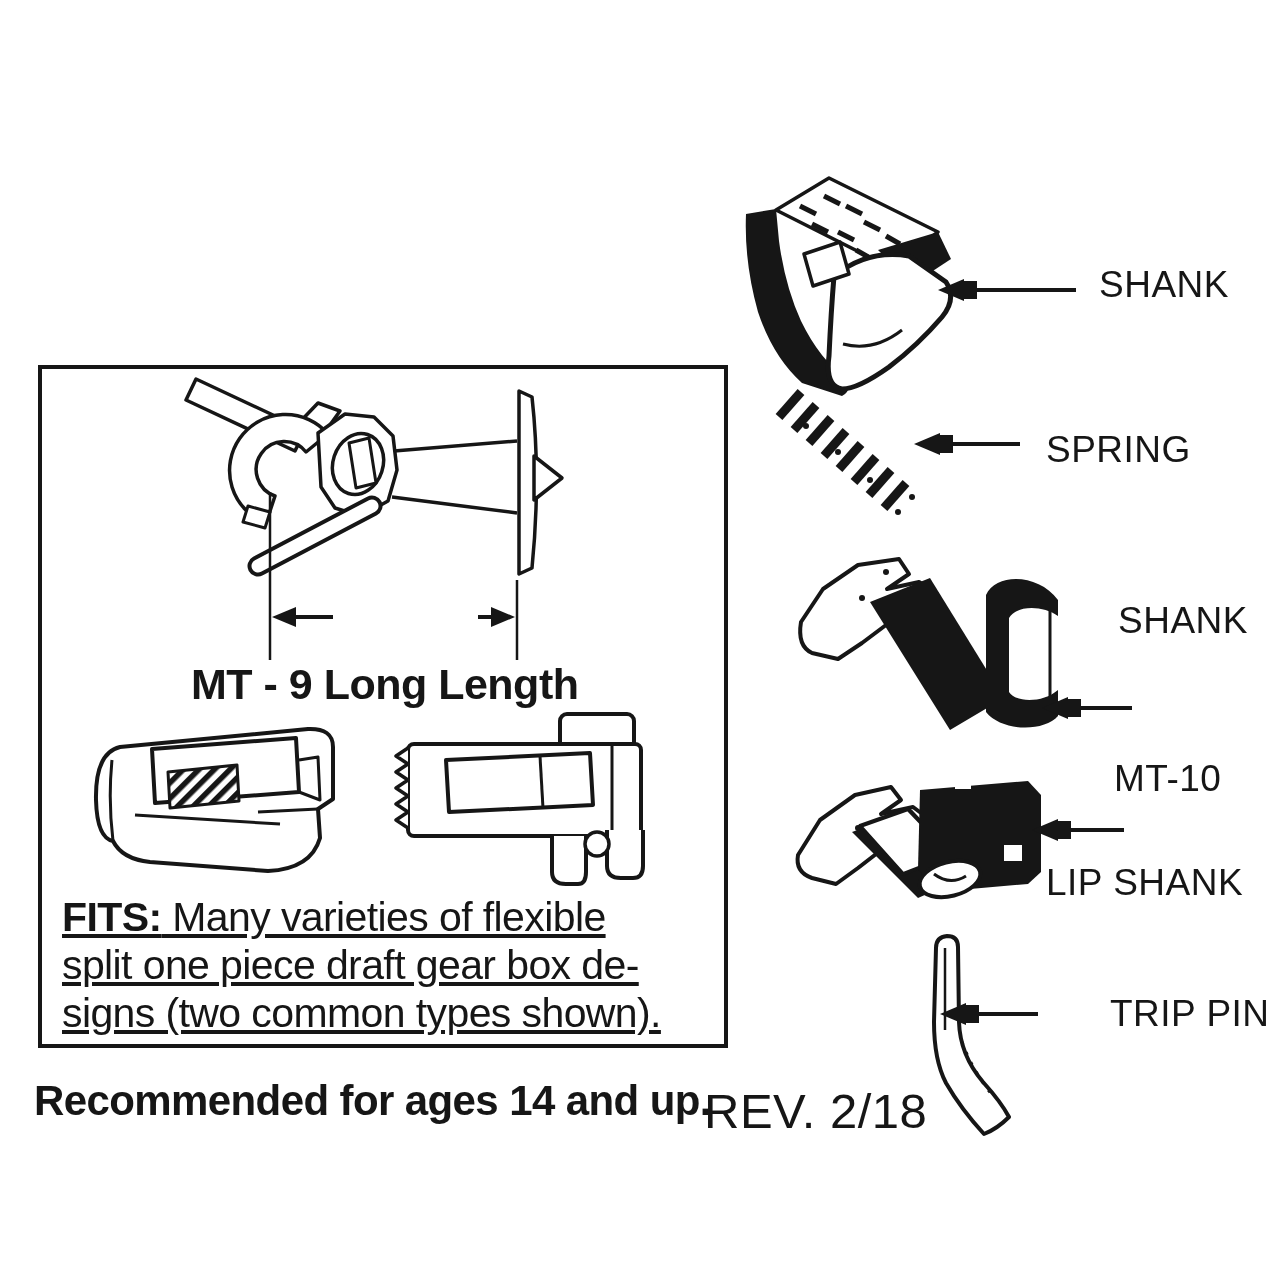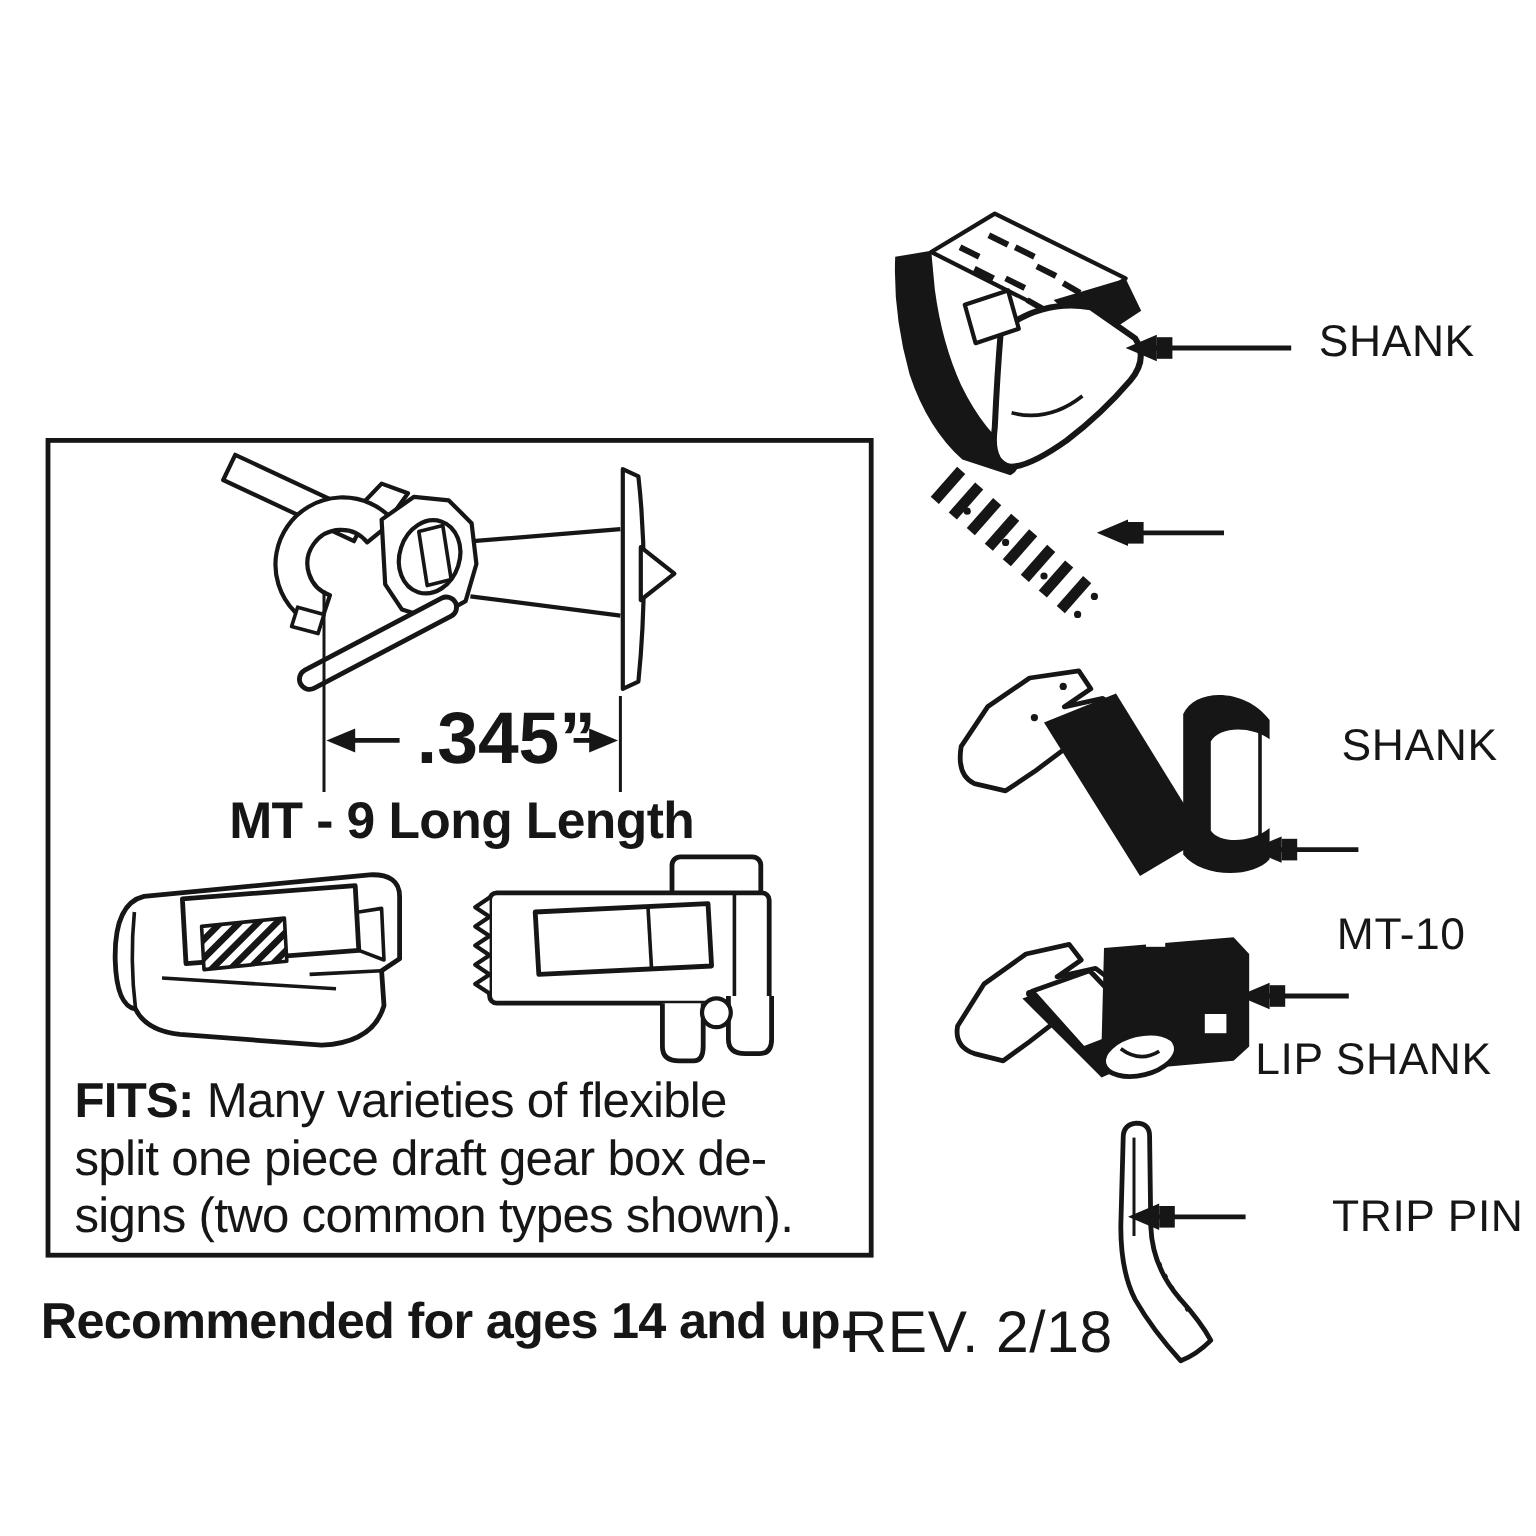--- a/index.html
+++ b/index.html
@@ -9,21 +9,21 @@
   }
   #art{position:absolute;left:0;top:0;}
   .abs{position:absolute;white-space:nowrap;}
   .instruction-box{
     position:absolute;left:38px;top:365px;width:682px;height:675px;
     border:4px solid #161616;background:transparent;
   }
   .dim-label{left:322px;top:580px;width:200px;text-align:center;
     font-size:61px;font-weight:bold;letter-spacing:0px;}
   .coupler-caption{left:191px;top:660px;font-size:43px;font-weight:bold;letter-spacing:-0.5px;}
-  .fits{position:absolute;left:62px;top:893px;font-size:41px;line-height:48px;letter-spacing:-0.6px;}
+  .fits{position:absolute;left:62px;top:893px;font-size:41px;line-height:48px;letter-spacing:-0.6px;text-decoration:underline;}
   .fits b{font-weight:bold;}
   .age-note{left:34px;top:1077px;font-size:42px;font-weight:bold;letter-spacing:-0.6px;}
   .part-label{font-size:37px;letter-spacing:0.5px;line-height:46px;}
   .lbl-draft{right:51px;top:262px;text-align:right;}
   .lbl-spring{left:1046px;top:427px;}
   .lbl-knuckle{right:32px;top:598px;text-align:right;}
   .lbl-mt10{left:1114px;top:756px;text-align:center;}
   .lbl-lip{left:1046px;top:860px;}
   .lbl-trip{left:1062px;top:991px;margin-left:48px;}
   .rev-label{left:704px;top:1083px;font-size:49px;letter-spacing:0.5px;}
@@ -204,35 +204,35 @@
     </g>
     <g>
       <line x1="964" y1="1014" x2="1038" y2="1014" stroke="#161616" stroke-width="4"></line>
       <polygon points="940,1014 966,1003 966,1025" fill="#161616"></polygon>
       <rect x="966" y="1005" width="13" height="18" fill="#161616"></rect>
     </g>
   </svg>
 
   <div class="instruction-box"></div>
 
-  <div class="abs dim-label">.345”</div>
   <div class="abs coupler-caption">MT - 9 Long Length</div>
 
   <div class="fits">
     <div><b>FITS:</b><span> Many varieties of flexible</span></div>
     <div>split one piece draft gear box de-</div>
     <div>signs (two common types shown).</div>
   </div>
 
   <div class="abs age-note">Recommended for ages 14 and up.</div>
   <div class="abs rev-label">REV. 2/18</div>
 
   <div class="abs part-label lbl-draft">
     <div>SHANK</div>
   </div>
+  <div class="abs part-label lbl-spring">SPRING</div>
   <div class="abs part-label lbl-knuckle">
     <div>SHANK</div>
   </div>
   <div class="abs part-label lbl-mt10">MT-10</div>
   <div class="abs part-label lbl-lip">LIP SHANK</div>
   <div class="abs part-label lbl-trip">TRIP PIN</div>
 
 </div>
 
 </body></html>

